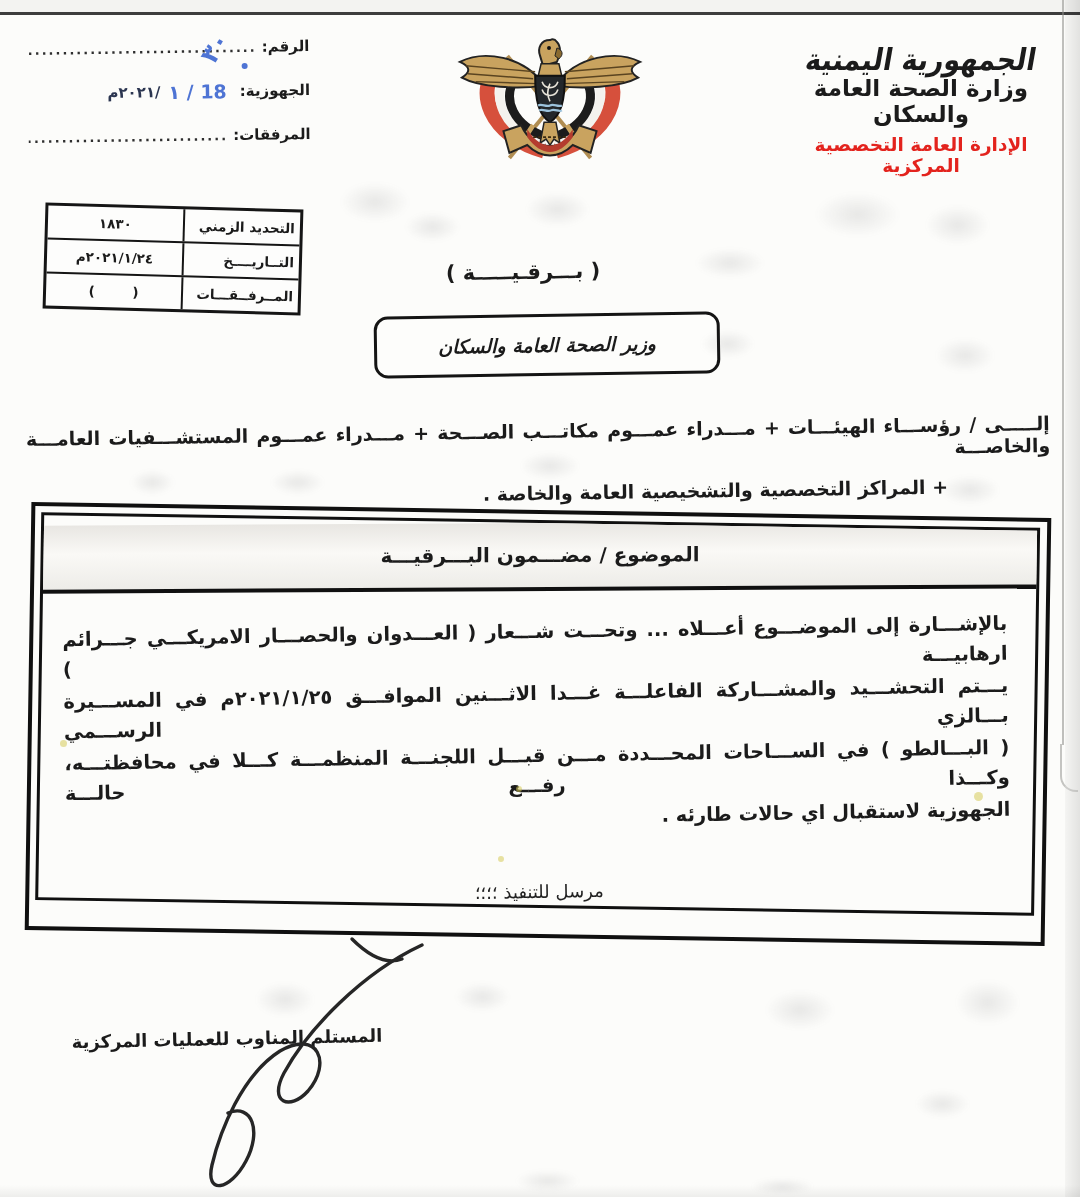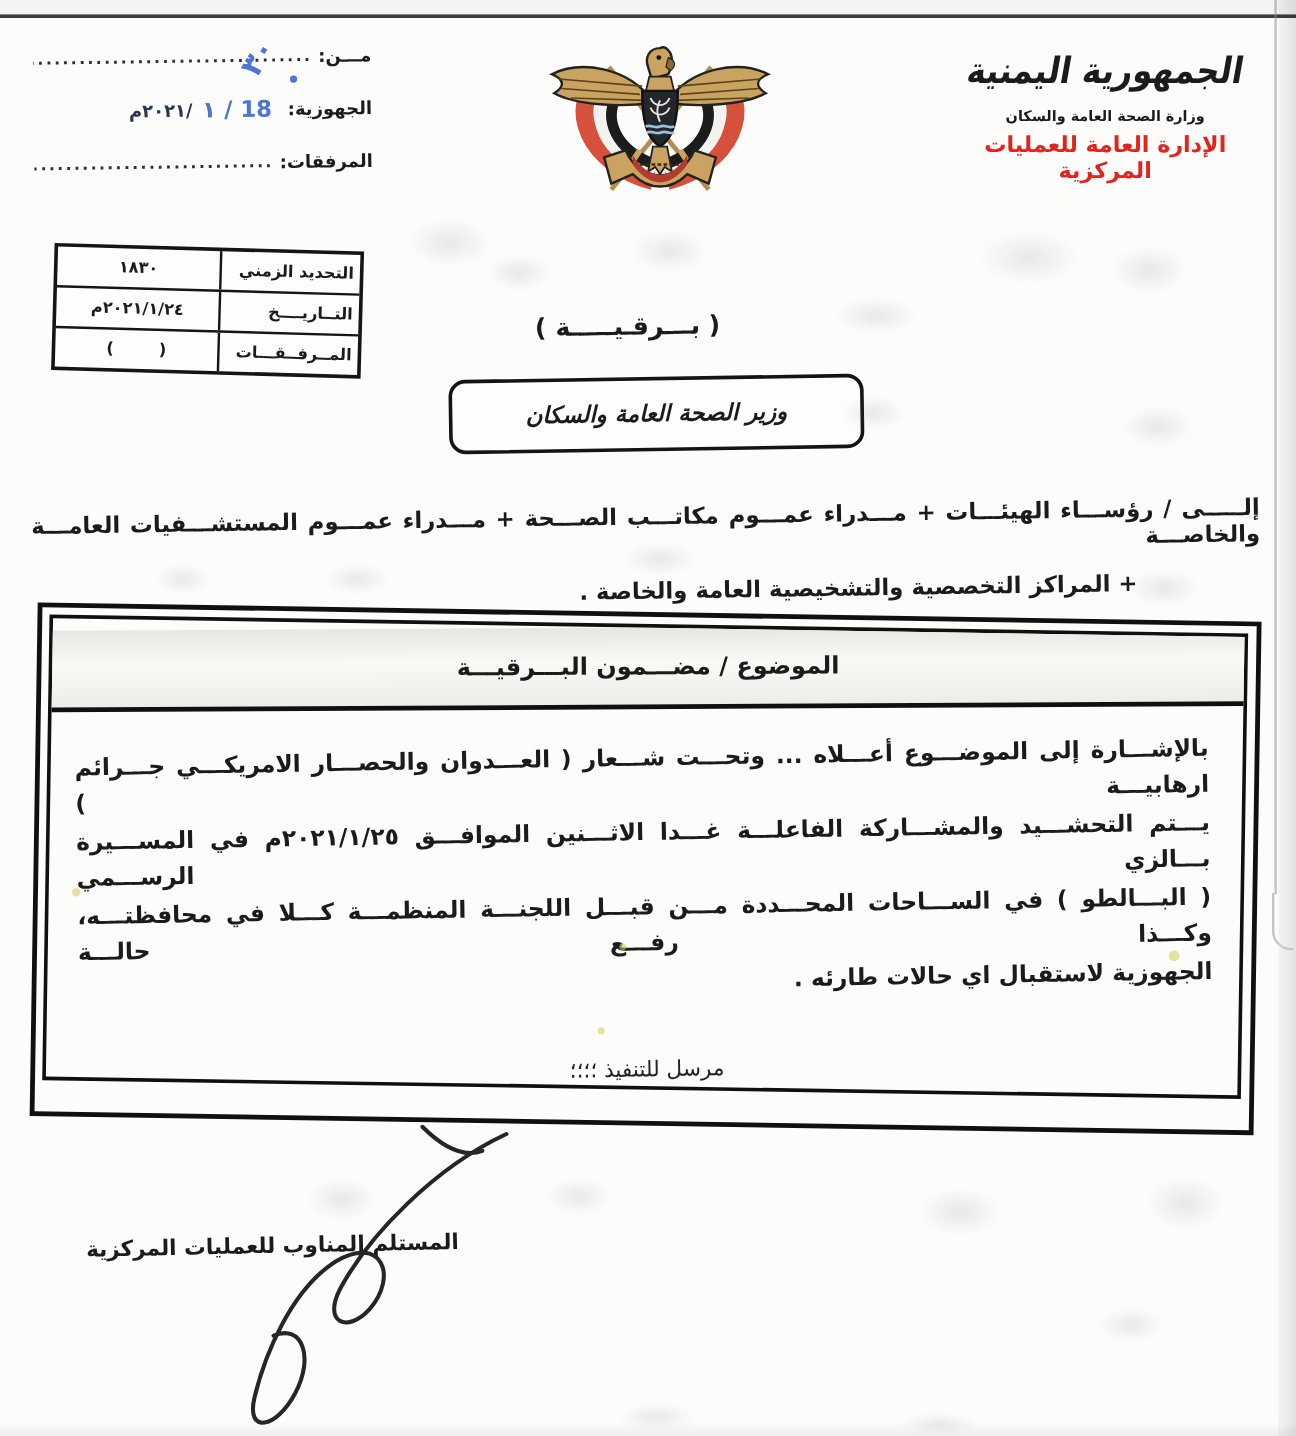--- a/index.html
+++ b/index.html
@@ -26,21 +26,21 @@
   .meta-dots{flex:1;overflow:hidden;white-space:nowrap;font-size:13px;letter-spacing:2px;color:#2e2e2e;}
   .hand{color:#4e74d4;font-size:19px;font-weight:bold;margin:0 8px;white-space:nowrap;}
   .printed-year{color:#2b3550;font-weight:bold;font-size:15px;white-space:nowrap;text-align:right;}
   .hand-num{position:absolute;left:172px;top:8px;color:#4e74d4;font-size:25px;font-weight:bold;
     transform:rotate(-58deg);}
   .hand-dot{position:absolute;left:214px;top:38px;width:6px;height:6px;border-radius:50%;background:#4e74d4;}
 
   
   .letterhead{position:absolute;right:20px;top:44px;width:278px;text-align:center;direction:rtl;}
   .callig{font-size:27px;font-weight:bold;transform:skewX(-10deg) scaleY(1.12);letter-spacing:1px;}
-  .ministry{font-size:12px;font-weight:800;margin-top:15px;letter-spacing:.5px;}
+  .ministry{font-size:23px;font-weight:800;letter-spacing:.5px;}
   .dept{font-size:18.5px;font-weight:800;color:#e3231d;margin-top:7px;}
 
   .emblem{position:absolute;left:446px;top:26px;width:208px;height:144px;}
 
   
   .info-table{position:absolute;left:44px;top:206px;width:252px;border:3px solid #151515;
     direction:rtl;background:#fdfdfc;transform:rotate(1.6deg);}
   .it-row{display:flex;height:32px;border-top:2.5px solid #151515;}
   .it-row:first-child{border-top:none;}
   .it-label{width:110px;border-left:2.5px solid #151515;display:flex;align-items:center;
@@ -96,40 +96,40 @@
 
   <div class="top-band"></div>
   <div class="top-rule"></div>
   <div class="right-strip"></div>
   <div class="edge-line"></div>
   <div class="edge-curve"></div>
   <div class="bottom-smudge"></div>
 
   <div class="meta">
     <div class="meta-row">
-      <span class="meta-lbl">مـــن:</span>
+      <span class="meta-lbl">الرقم:</span>
       <span class="meta-dots">........................................</span>
     </div>
     <div class="meta-row">
       <span class="meta-lbl">الجهوزية:</span>
       <span class="hand">18 / ١</span>
       <span class="printed-year">/٢٠٢١م</span>
     </div>
     <div class="meta-row">
       <span class="meta-lbl">المرفقات:</span>
       <span class="meta-dots">........................................</span>
     </div>
     <span class="hand-num">٣٠</span>
     <span class="hand-dot"></span>
   </div>
 
   <div class="letterhead">
     <div class="callig">الجمهورية اليمنية</div>
     <div class="ministry">وزارة الصحة العامة والسكان</div>
-    <div class="dept">الإدارة العامة للعمليات المركزية</div>
+    <div class="dept">الإدارة العامة التخصصية المركزية</div>
   </div>
 
   <div class="emblem">
     <svg viewBox="0 0 210 145" width="208" height="144">
       <line x1="62" y1="30" x2="146" y2="133" stroke="#b08d52" stroke-width="4"></line>
       <line x1="148" y1="30" x2="64" y2="133" stroke="#b08d52" stroke-width="4"></line>
       <path d="M 99,126 C 46,112 24,64 57,36" fill="none" stroke="#d6503c" stroke-width="15"></path>
       <path d="M 111,126 C 164,112 186,64 153,36" fill="none" stroke="#d6503c" stroke-width="15"></path>
       <path d="M 100,119 C 58,106 42,70 64,45" fill="none" stroke="#f4f2ee" stroke-width="9"></path>
       <path d="M 110,119 C 152,106 168,70 146,45" fill="none" stroke="#f4f2ee" stroke-width="9"></path>

